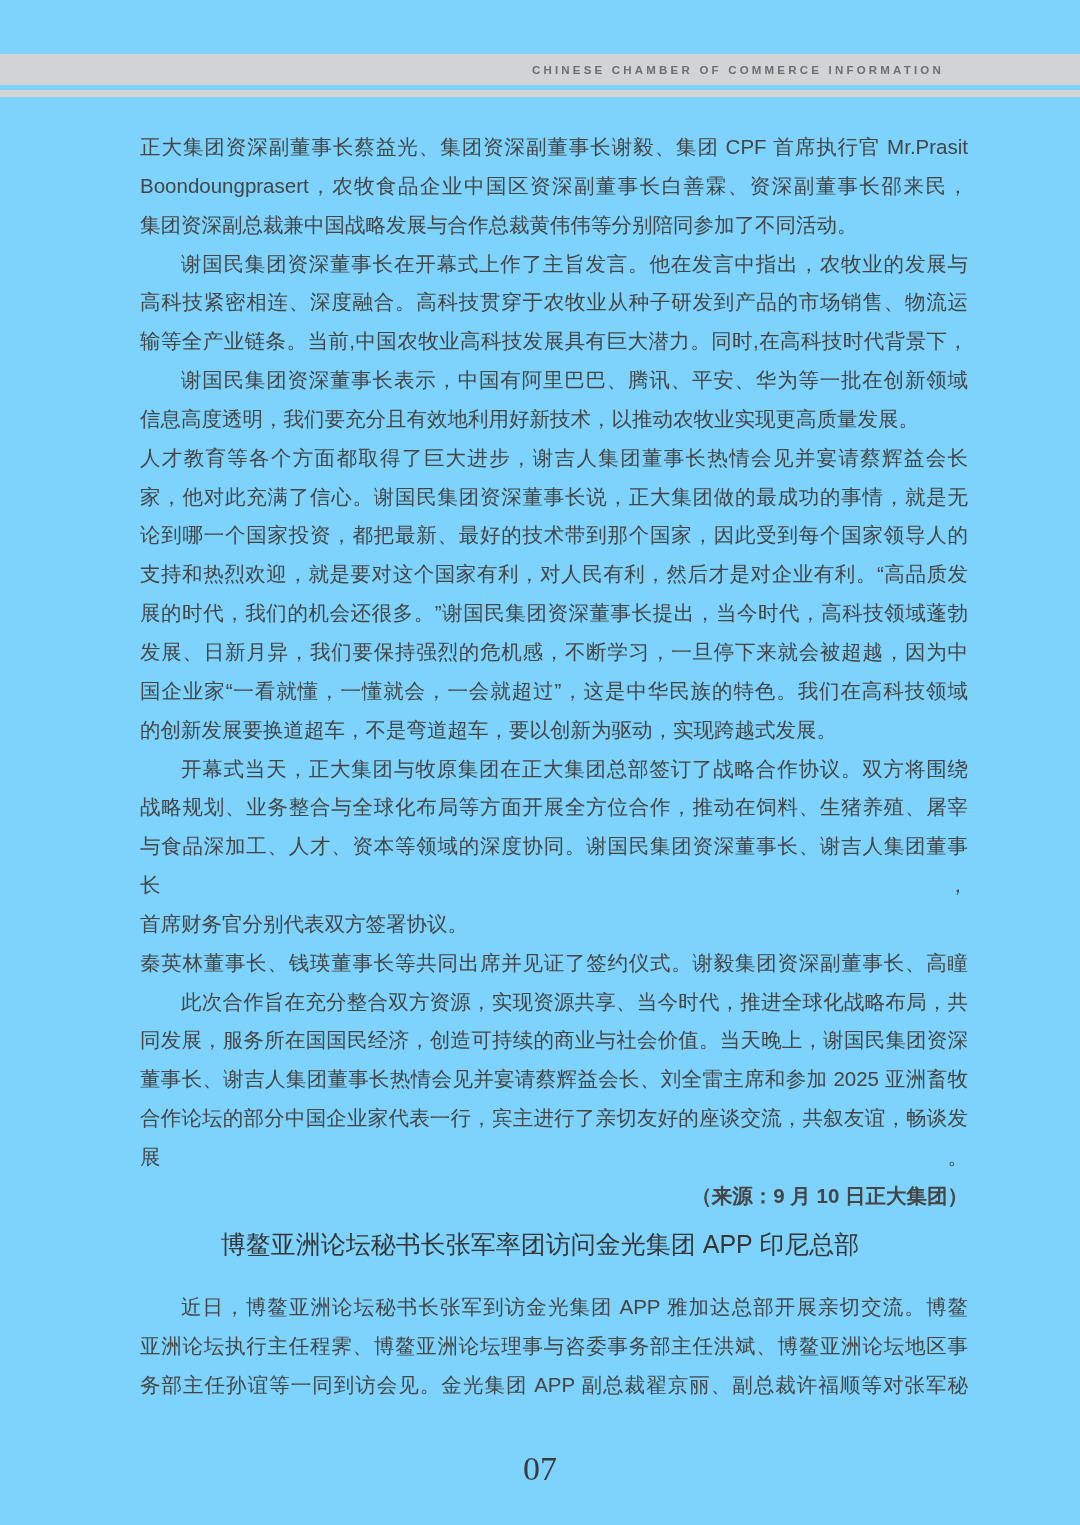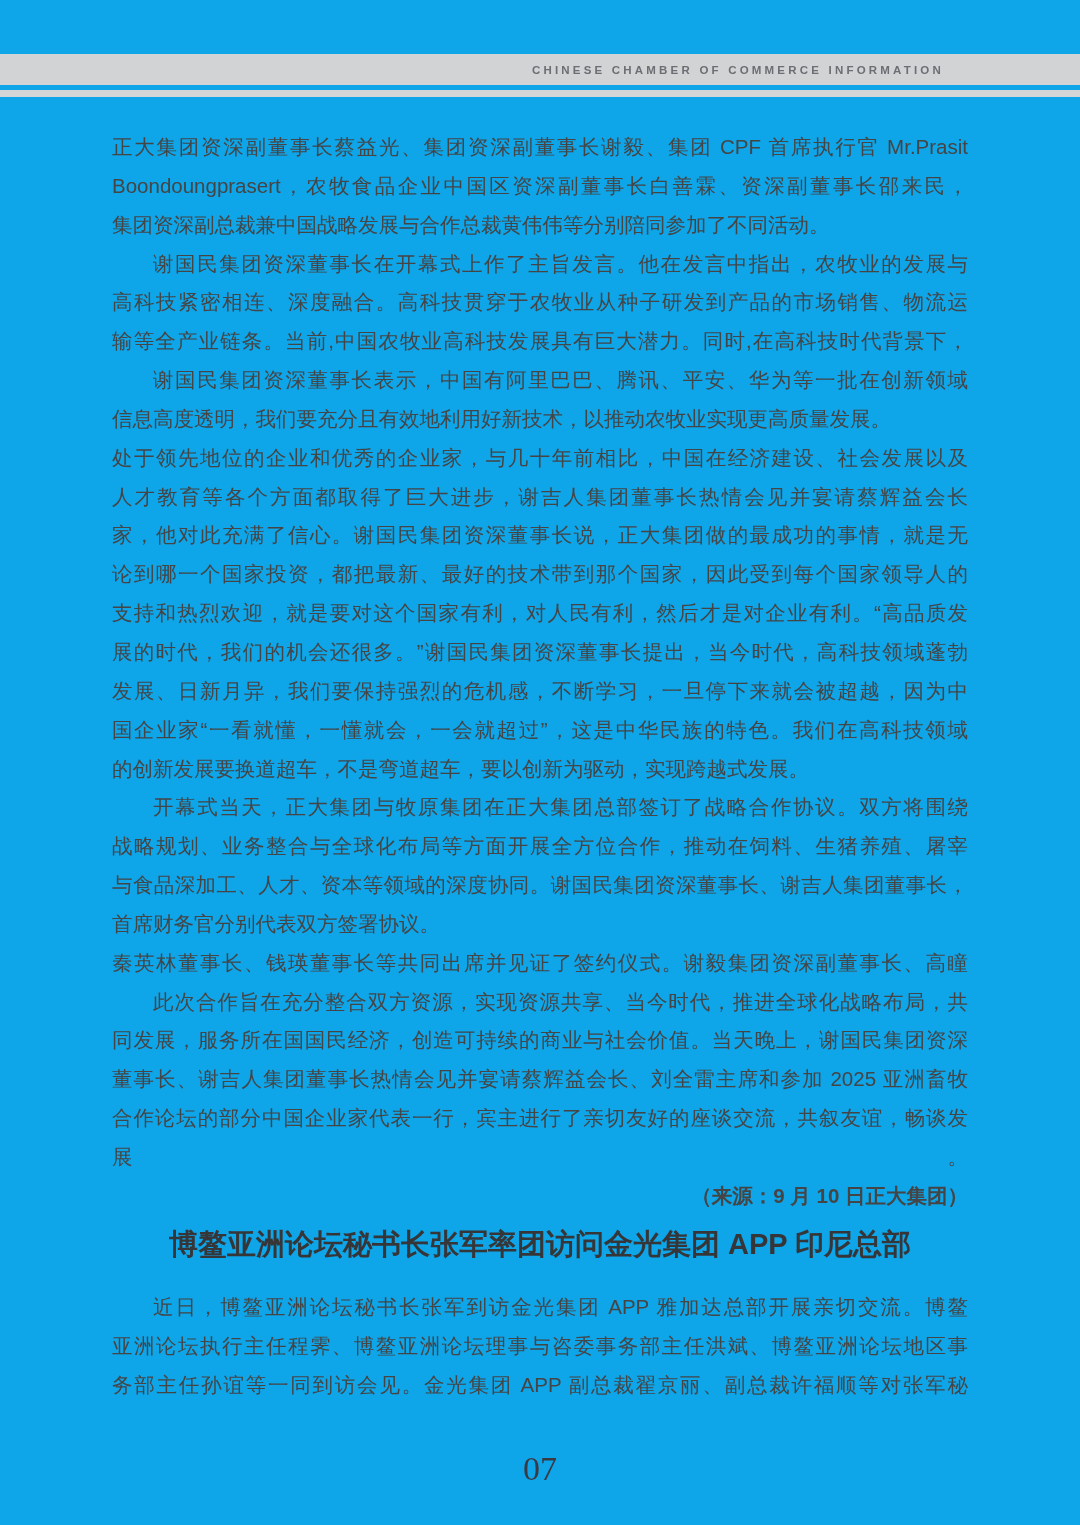--- a/index.html
+++ b/index.html
@@ -1,20 +1,20 @@
 <!DOCTYPE html>
 <html><head>
 <meta charset="utf-8">
 <style>
   html, body { margin: 0; padding: 0; background: #ffffff; }
   .page {
     position: relative;
     width: 1080px;
     height: 1525px;
-    background: #0ea5e9;
+    background: #7dd3fc;
     overflow: hidden;
     font-family: "Liberation Sans", sans-serif;
   }
   
   .band {
     position: absolute;
     left: 0; top: 54px;
     width: 1080px; height: 31px;
     background: #d2d3d5;
   }
@@ -42,35 +42,36 @@
     color: #454545;
     font-size: 20.5px;
     line-height: 38.85px;
   }
   .article-zhengda { top: 128px; }
   .article-boao { top: 1288px; }
   .line {
     text-align: justify;
     text-align-last: justify;
     white-space: normal;
+    margin-left: 28px;
   }
   .line.endline { text-align-last: left; }
   .line.indent { text-indent: 2em; }
   .line.source {
     text-align: right;
     text-align-last: right;
     font-weight: bold;
   }
   .heading2 {
     position: absolute;
     left: 112px; top: 1222px;
     width: 856px;
     text-align: center;
-    font-size: 29px;
-    font-weight: bold;
+    font-size: 25px;
+    font-weight: normal;
     color: #363638;
     line-height: 44px;
     white-space: nowrap;
   }
   .pagenum {
     position: absolute;
     left: 0; top: 1452px;
     width: 1080px;
     text-align: center;
     font-family: "Liberation Serif", serif;
@@ -92,21 +93,20 @@
   <div class="article article-zhengda">
     <div>
         <div class="line">正大集团资深副董事长蔡益光、集团资深副董事长谢毅、集团 CPF 首席执行官 Mr.Prasit</div>
         <div class="line">Boondoungprasert，农牧食品企业中国区资深副董事长白善霖、资深副董事长邵来民，</div>
         <div class="line endline">集团资深副总裁兼中国战略发展与合作总裁黄伟伟等分别陪同参加了不同活动。</div>
         <div class="line indent">谢国民集团资深董事长在开幕式上作了主旨发言。他在发言中指出，农牧业的发展与</div>
         <div class="line">高科技紧密相连、深度融合。高科技贯穿于农牧业从种子研发到产品的市场销售、物流运</div>
         <div class="line">输等全产业链条。当前,中国农牧业高科技发展具有巨大潜力。同时,在高科技时代背景下，</div>
         <div class="line indent">谢国民集团资深董事长表示，中国有阿里巴巴、腾讯、平安、华为等一批在创新领域</div>
         <div class="line endline">信息高度透明，我们要充分且有效地利用好新技术，以推动农牧业实现更高质量发展。</div>
-        <div class="line">处于领先地位的企业和优秀的企业家，与几十年前相比，中国在经济建设、社会发展以及</div>
         <div class="line">人才教育等各个方面都取得了巨大进步，谢吉人集团董事长热情会见并宴请蔡辉益会长</div>
         <div class="line">家，他对此充满了信心。谢国民集团资深董事长说，正大集团做的最成功的事情，就是无</div>
         <div class="line">论到哪一个国家投资，都把最新、最好的技术带到那个国家，因此受到每个国家领导人的</div>
         <div class="line">支持和热烈欢迎，就是要对这个国家有利，对人民有利，然后才是对企业有利。“高品质发</div>
         <div class="line">展的时代，我们的机会还很多。”谢国民集团资深董事长提出，当今时代，高科技领域蓬勃</div>
         <div class="line">发展、日新月异，我们要保持强烈的危机感，不断学习，一旦停下来就会被超越，因为中</div>
         <div class="line">国企业家“一看就懂，一懂就会，一会就超过”，这是中华民族的特色。我们在高科技领域</div>
         <div class="line endline">的创新发展要换道超车，不是弯道超车，要以创新为驱动，实现跨越式发展。</div>
         <div class="line indent">开幕式当天，正大集团与牧原集团在正大集团总部签订了战略合作协议。双方将围绕</div>
         <div class="line">战略规划、业务整合与全球化布局等方面开展全方位合作，推动在饲料、生猪养殖、屠宰</div>

